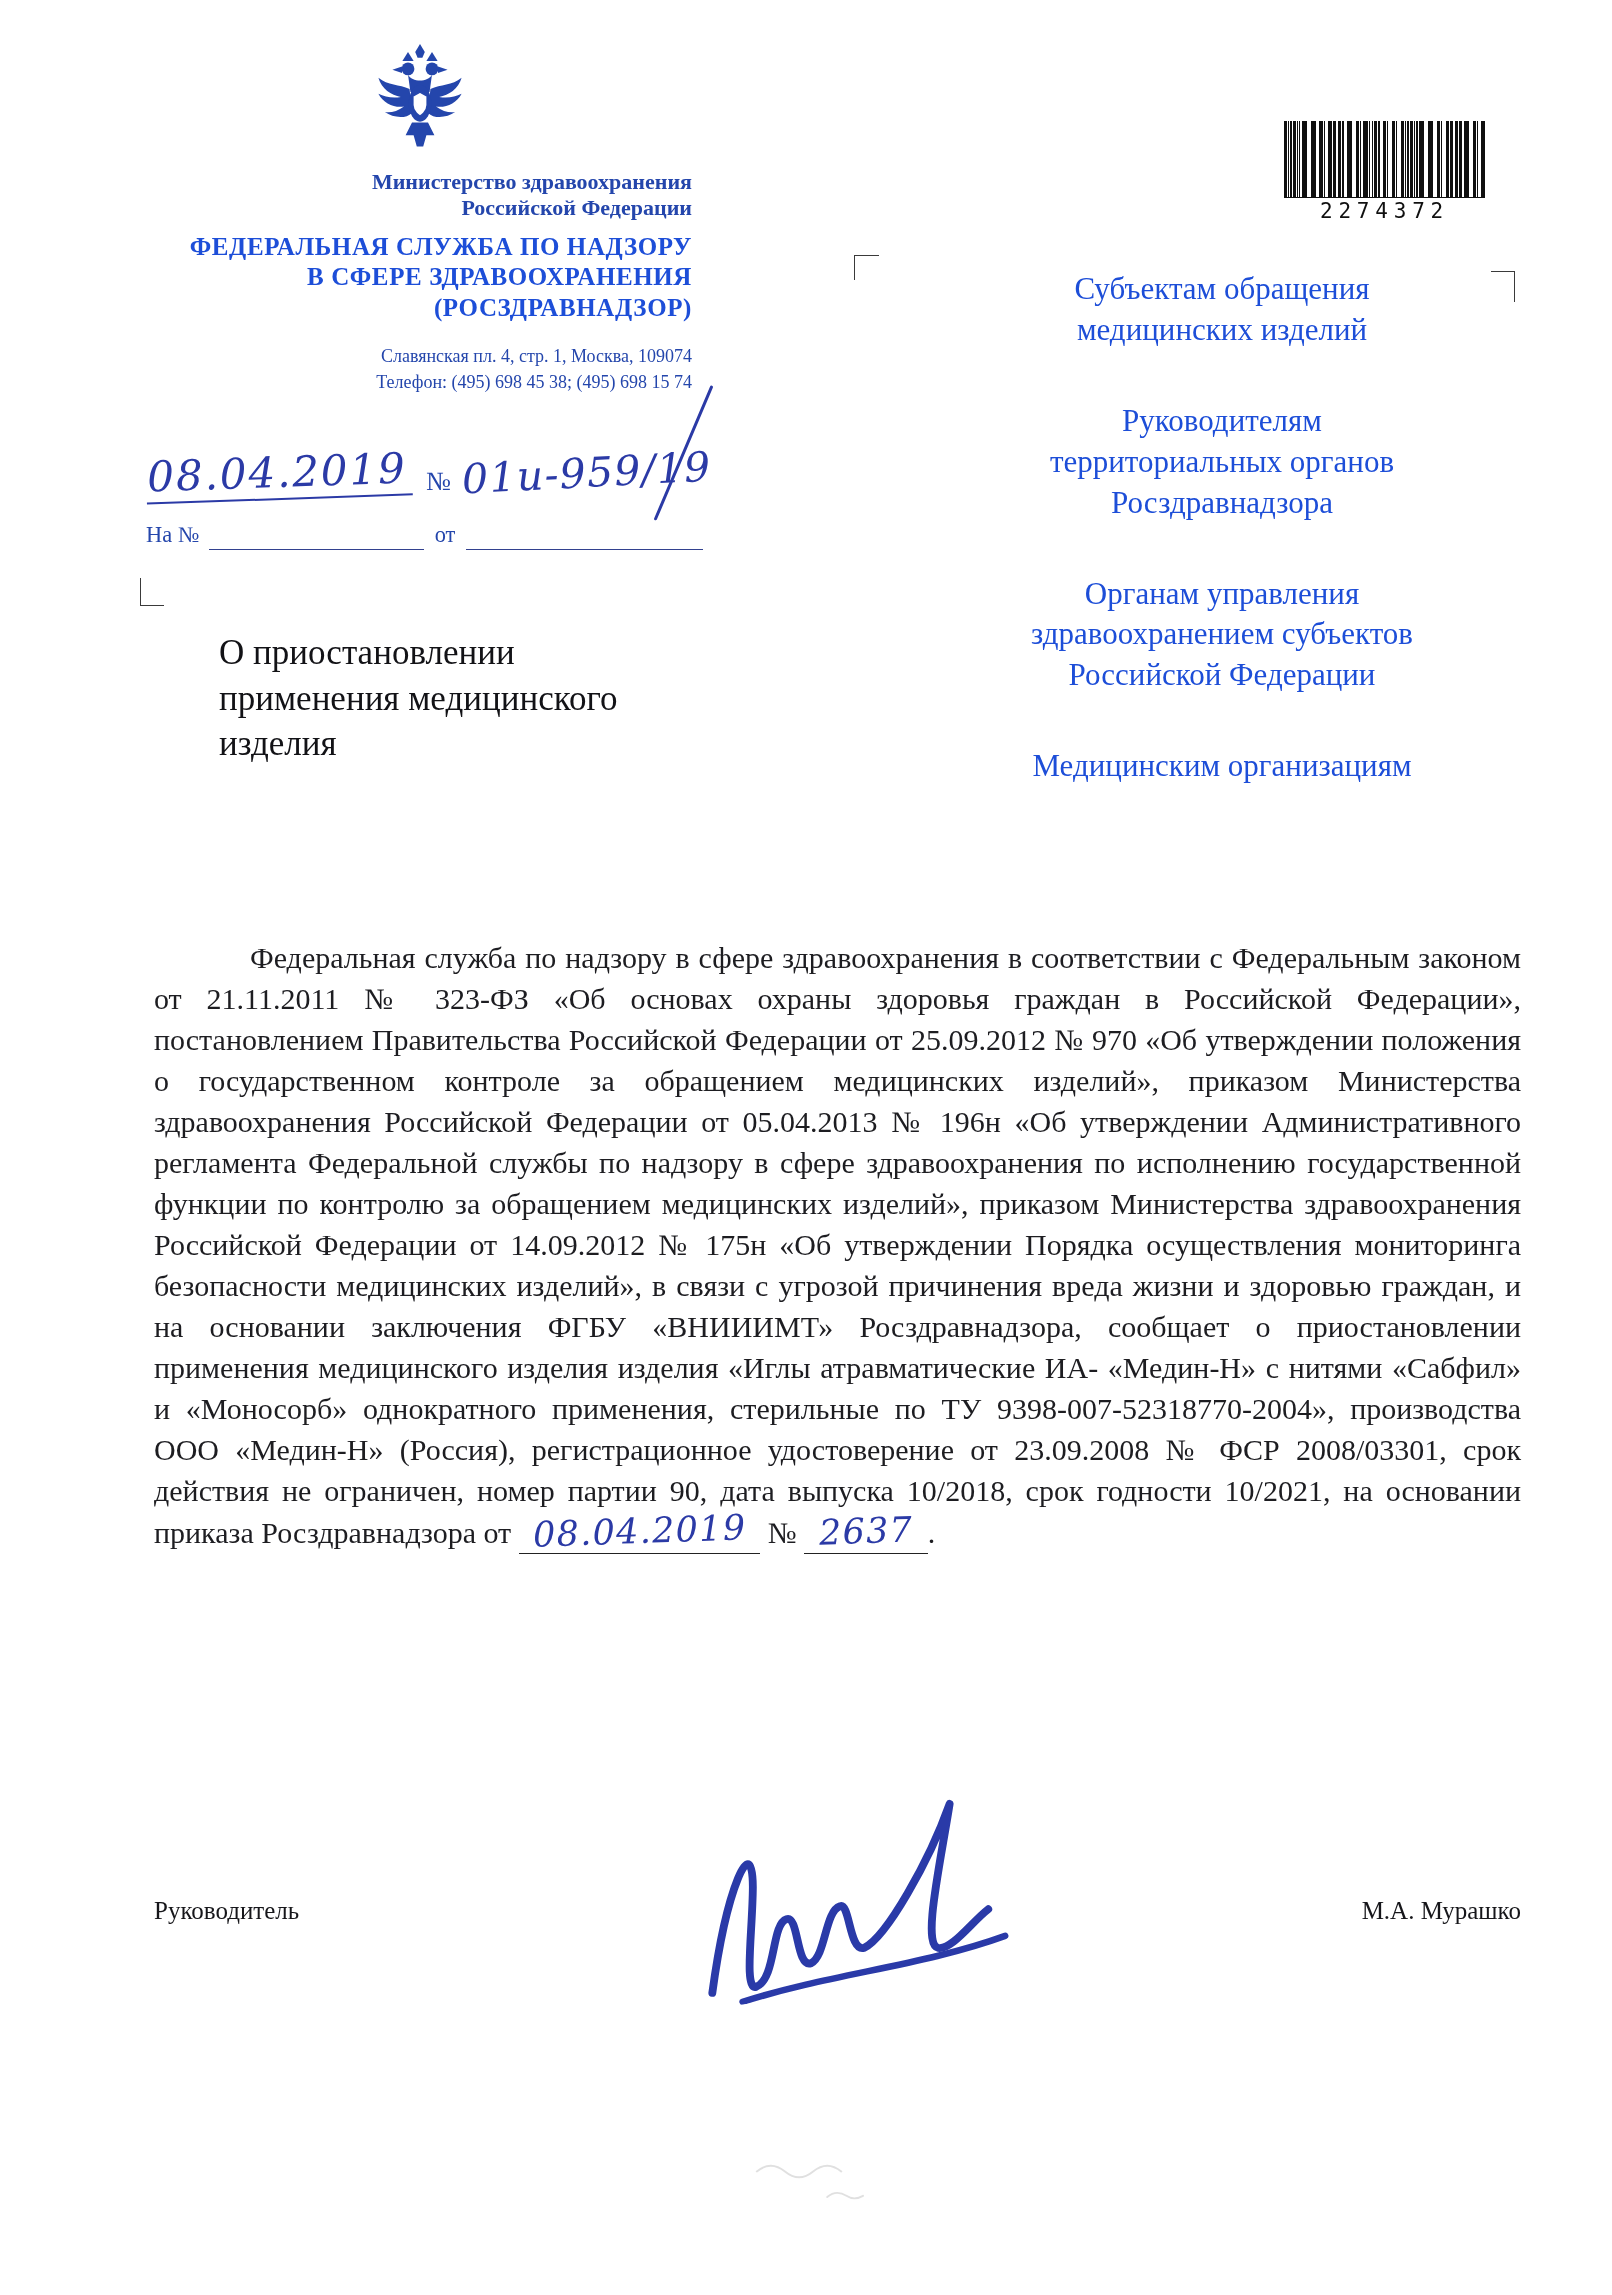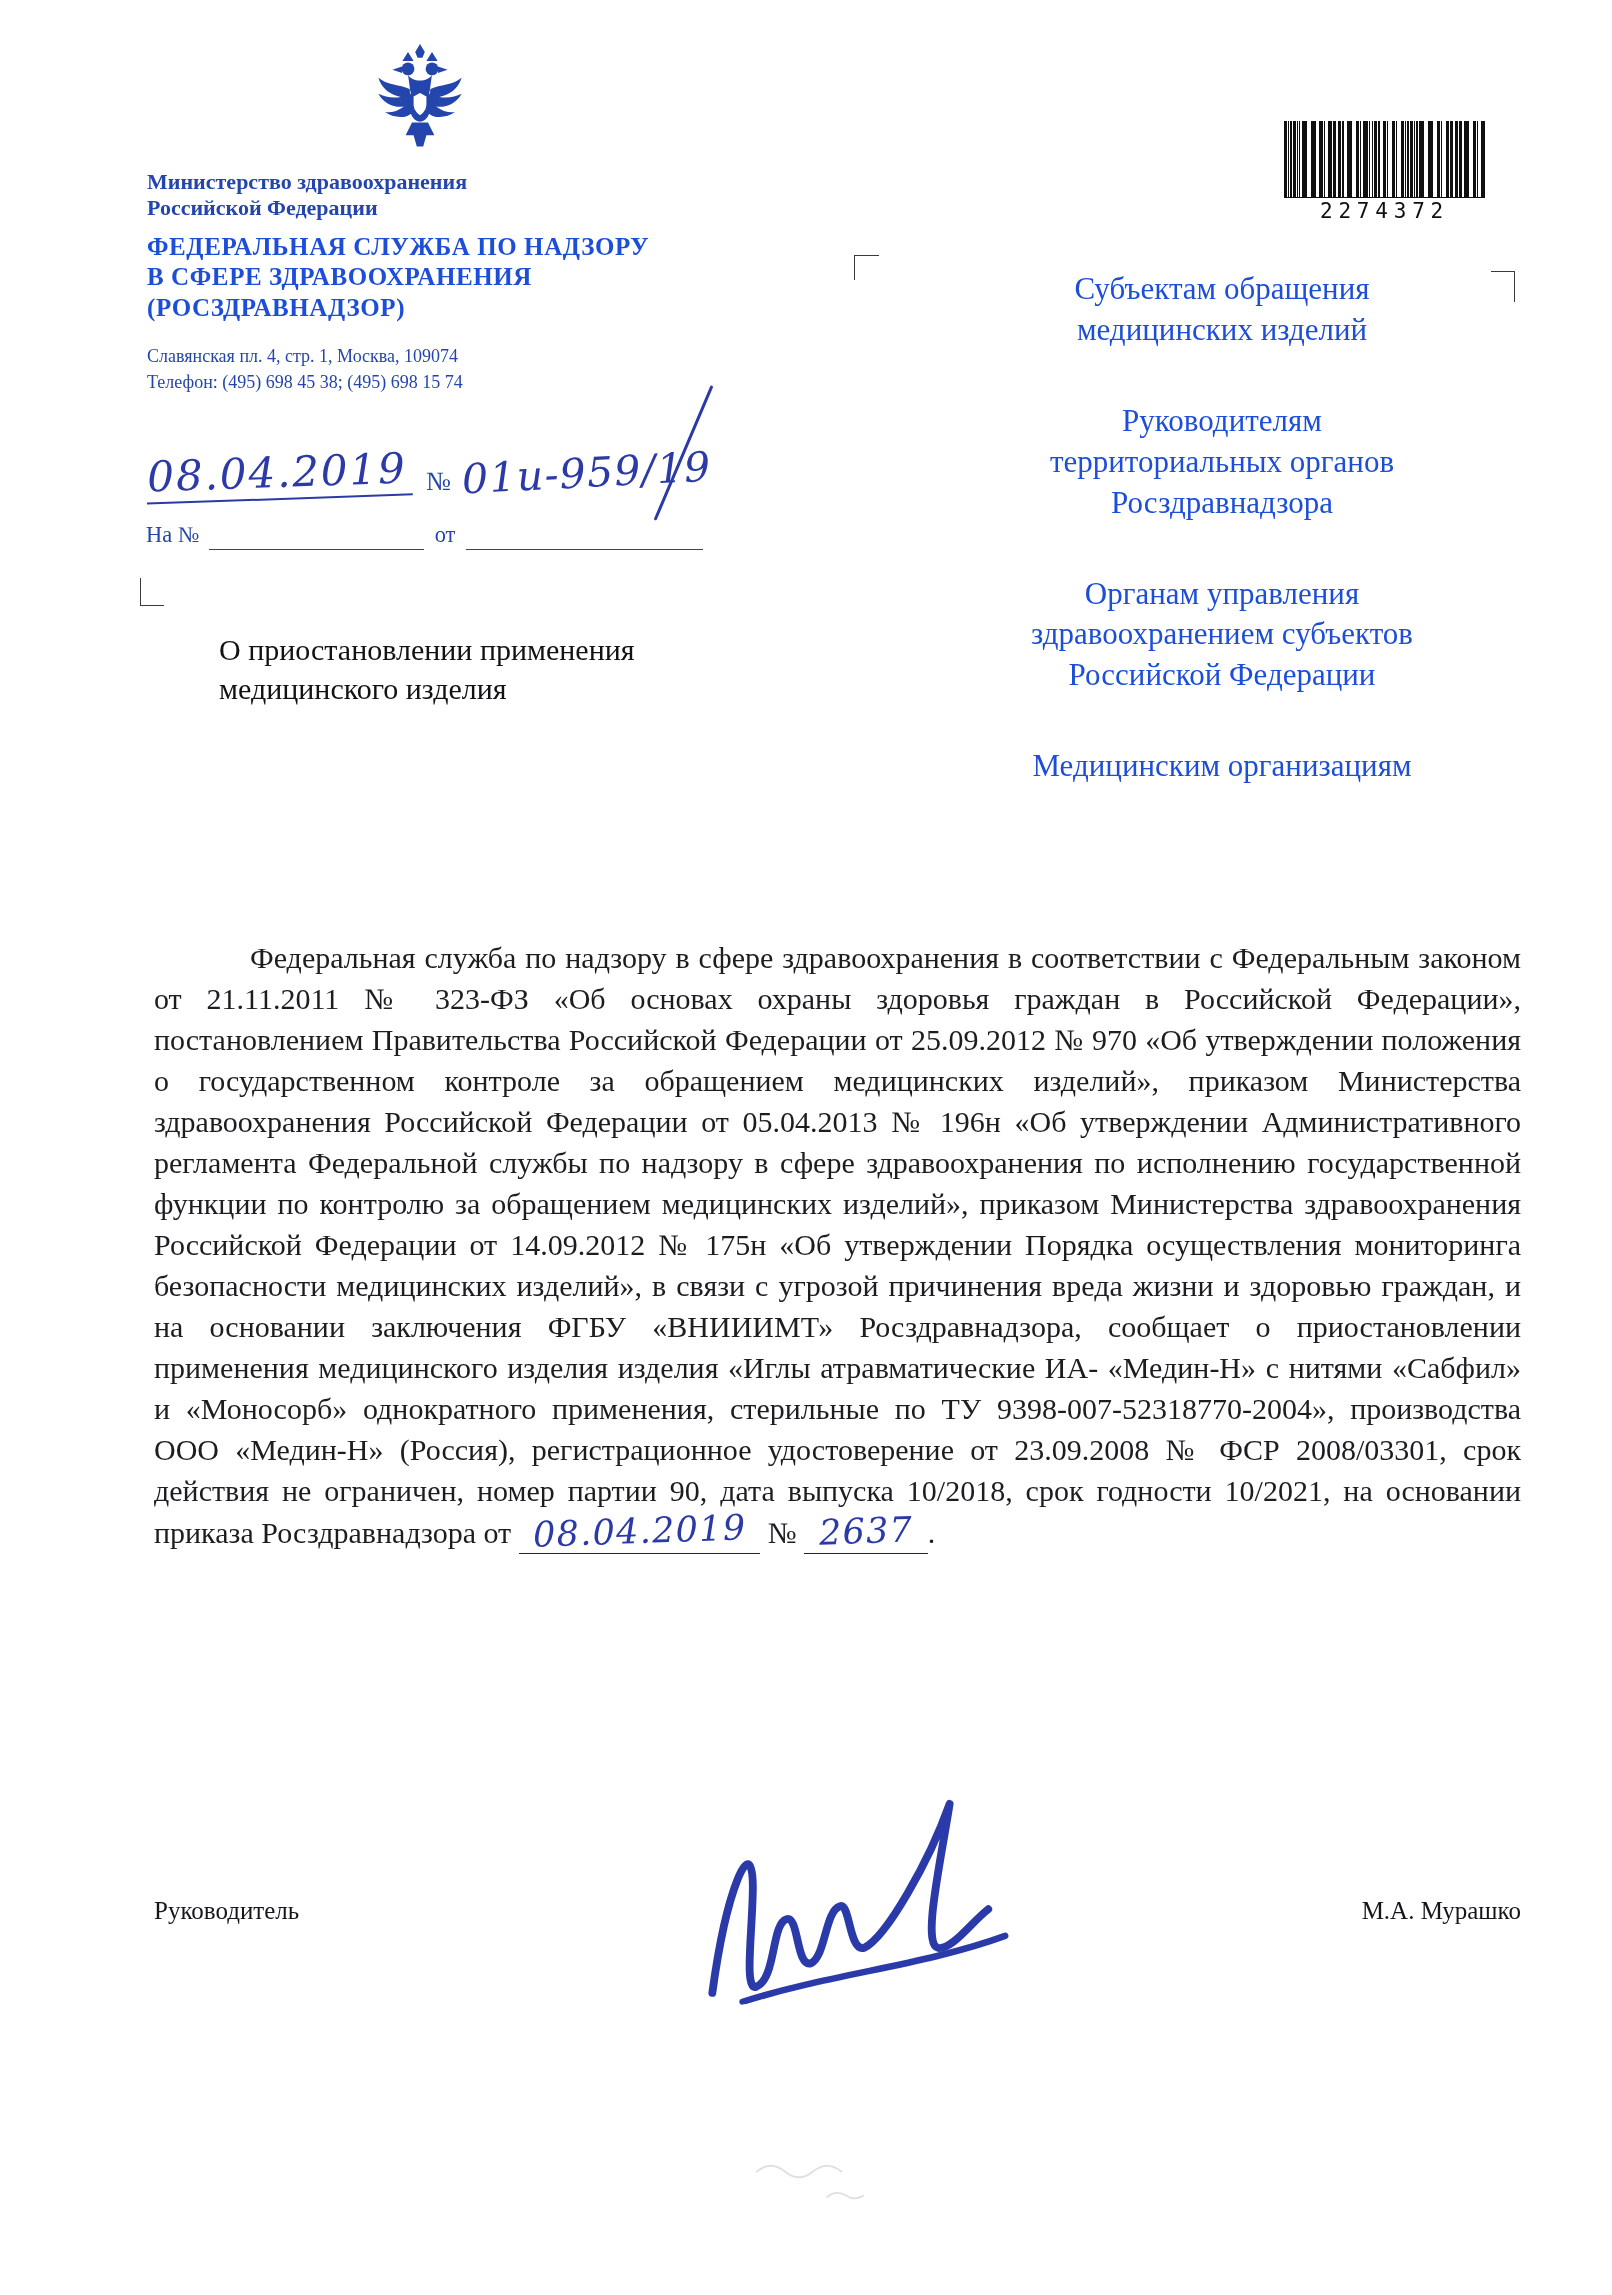--- a/index.html
+++ b/index.html
@@ -6,21 +6,21 @@
   .page{
     position:relative;
     width:1613px;height:2295px;
     background:#ffffff;
     font-family:"Liberation Serif","DejaVu Serif",serif;
     color:#1d1d21;
     overflow:hidden;
   }
 
   
-  .letterhead{position:absolute;left:147px;top:42px;width:545px;text-align:left;}
+  .letterhead{position:absolute;left:147px;top:42px;width:545px;text-align:right;}
   .emblem{margin:0 auto 6.4px auto;width:96px;height:121px;}
   .ministry{color:#2446ac;font-weight:bold;font-size:22px;line-height:1.18;}
   .service{color:#1d4ed8;font-weight:bold;font-size:25px;line-height:1.22;margin-top:10.3px;letter-spacing:0.6px;}
   .lh-address{color:#2446ac;font-size:18px;margin-top:23px;}
   .lh-phone{color:#2446ac;font-size:18px;margin-top:5.1px;}
 
   
   .ref-block{position:absolute;left:146px;top:448px;width:616px;}
   .date-line{display:flex;align-items:flex-end;}
   .hw{font-family:"DejaVu Serif",serif;font-style:italic;color:#2b3aa6;}
@@ -49,21 +49,21 @@
   }
   .barcode-number{font-family:"DejaVu Sans Mono",monospace;font-size:21px;letter-spacing:5.8px;color:#101010;
     border-top:1.3px solid #101010;padding-top:1.3px;margin-top:0;}
 
   
   .addressees{position:absolute;left:1026px;top:269px;width:392px;text-align:center;
     font-size:31px;line-height:1.32;color:#1d4ed8;}
   .addressee{margin-bottom:50px;}
 
   
-  .subject{position:absolute;left:219px;top:630px;width:474px;font-size:30px;line-height:1.3;color:#121216;}
+  .subject{position:absolute;left:219px;top:630px;width:474px;font-size:35px;line-height:1.3;color:#121216;}
 
   
   .body-text{position:absolute;left:154px;top:937px;width:1367px;
     font-size:30px;line-height:41px;text-align:justify;text-indent:96px;color:#1d1d21;}
   .hw-field{display:inline-block;border-bottom:1.9px solid #222;padding:0 14px;text-indent:0;}
   .hw-field .hw{display:inline-block;font-size:35px;letter-spacing:1.3px;transform:rotate(-2deg);}
   .hw-field-num{min-width:96px;text-align:center;}
 
   
   .signoff{position:absolute;left:154px;top:1897px;width:1367px;display:flex;justify-content:space-between;

